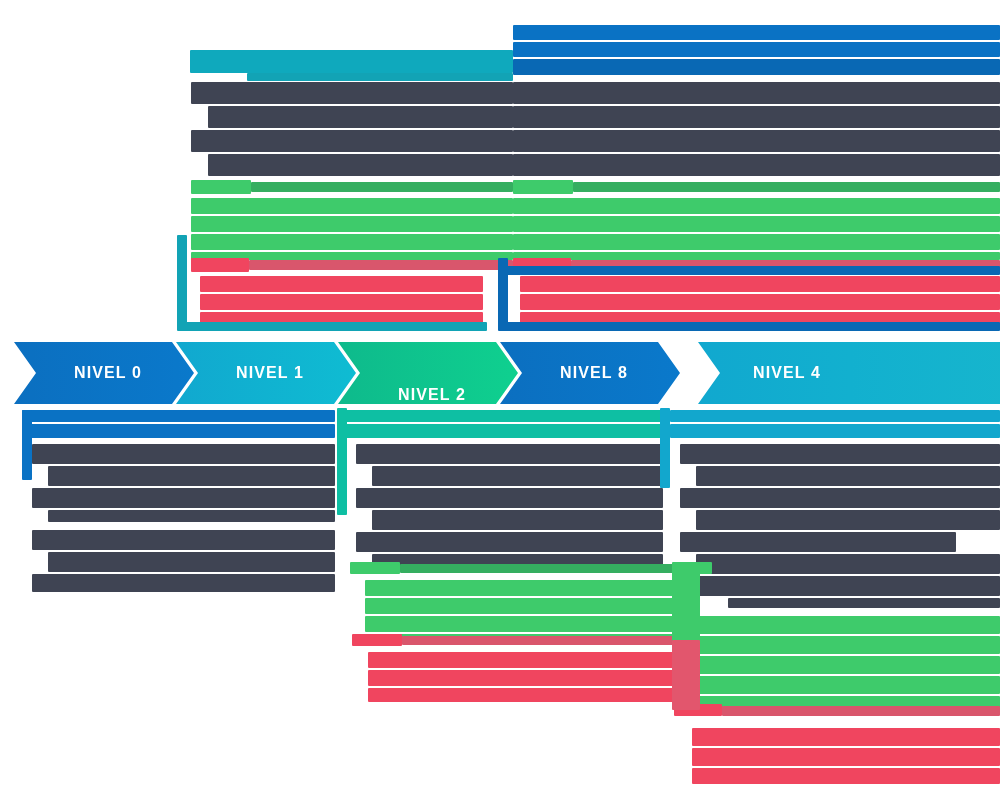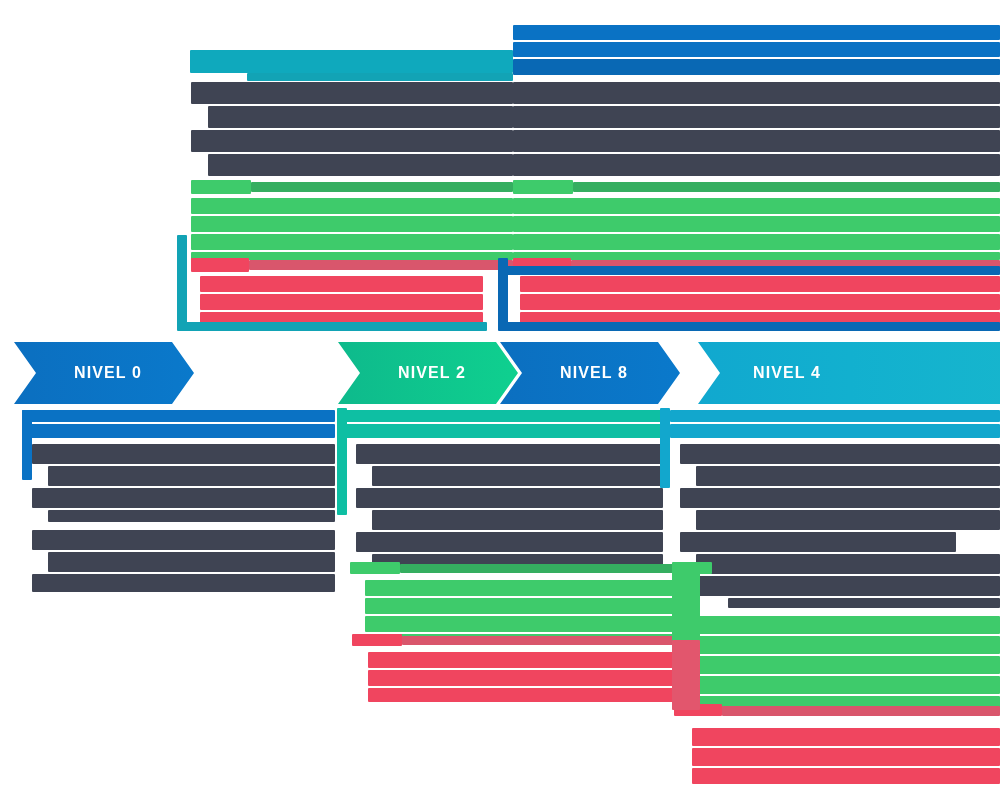--- a/index.html
+++ b/index.html
@@ -101,22 +101,25 @@
   <div class="rt tealdk" style="left:177px;top:322px;width:310px;height:9px;"></div>
   <div class="rt bluedk" style="left:498px;top:322px;width:502px;height:9px;"></div>
   <div class="rt bluedk" style="left:498px;top:266px;width:502px;height:9px;"></div>
 
   <div id="levelbar">
 
     <div class="chev" style="left:14px;width:180px;background:linear-gradient(90deg,#0b6fc0,#0a79cb);">
       <span class="lbl">NIVEL 0</span>
     </div>
 
-
-    <div class="chev" style="left:338px;width:180px;background:linear-gradient(90deg,#0eba8c,#0fd08f);">
+    <div class="chev" style="left:176px;width:180px;background:linear-gradient(90deg,#11a8cf,#0fbcd2);">
+      <span class="lbl">NIVEL 1</span>
+    </div>
+
+    <div class="chev" style="left:338px;width:180px;background:linear-gradient(90deg,#0eba8c,#0fd08f);align-items:flex-end;">
       <span class="lbl">NIVEL 2</span>
     </div>
 
     <div class="chev" style="left:500px;width:180px;background:linear-gradient(90deg,#0b6fc0,#0a79cb);">
       <span class="lbl">NIVEL 8</span>
     </div>
 
     <div class="chev tail" style="left:698px;width:338px;background:linear-gradient(90deg,#11a8cf 0%,#12b0cf 45%,#17b6cd 100%);">
       <span class="lbl" style="transform:translateX(-80px);">NIVEL 4</span>
     </div>

